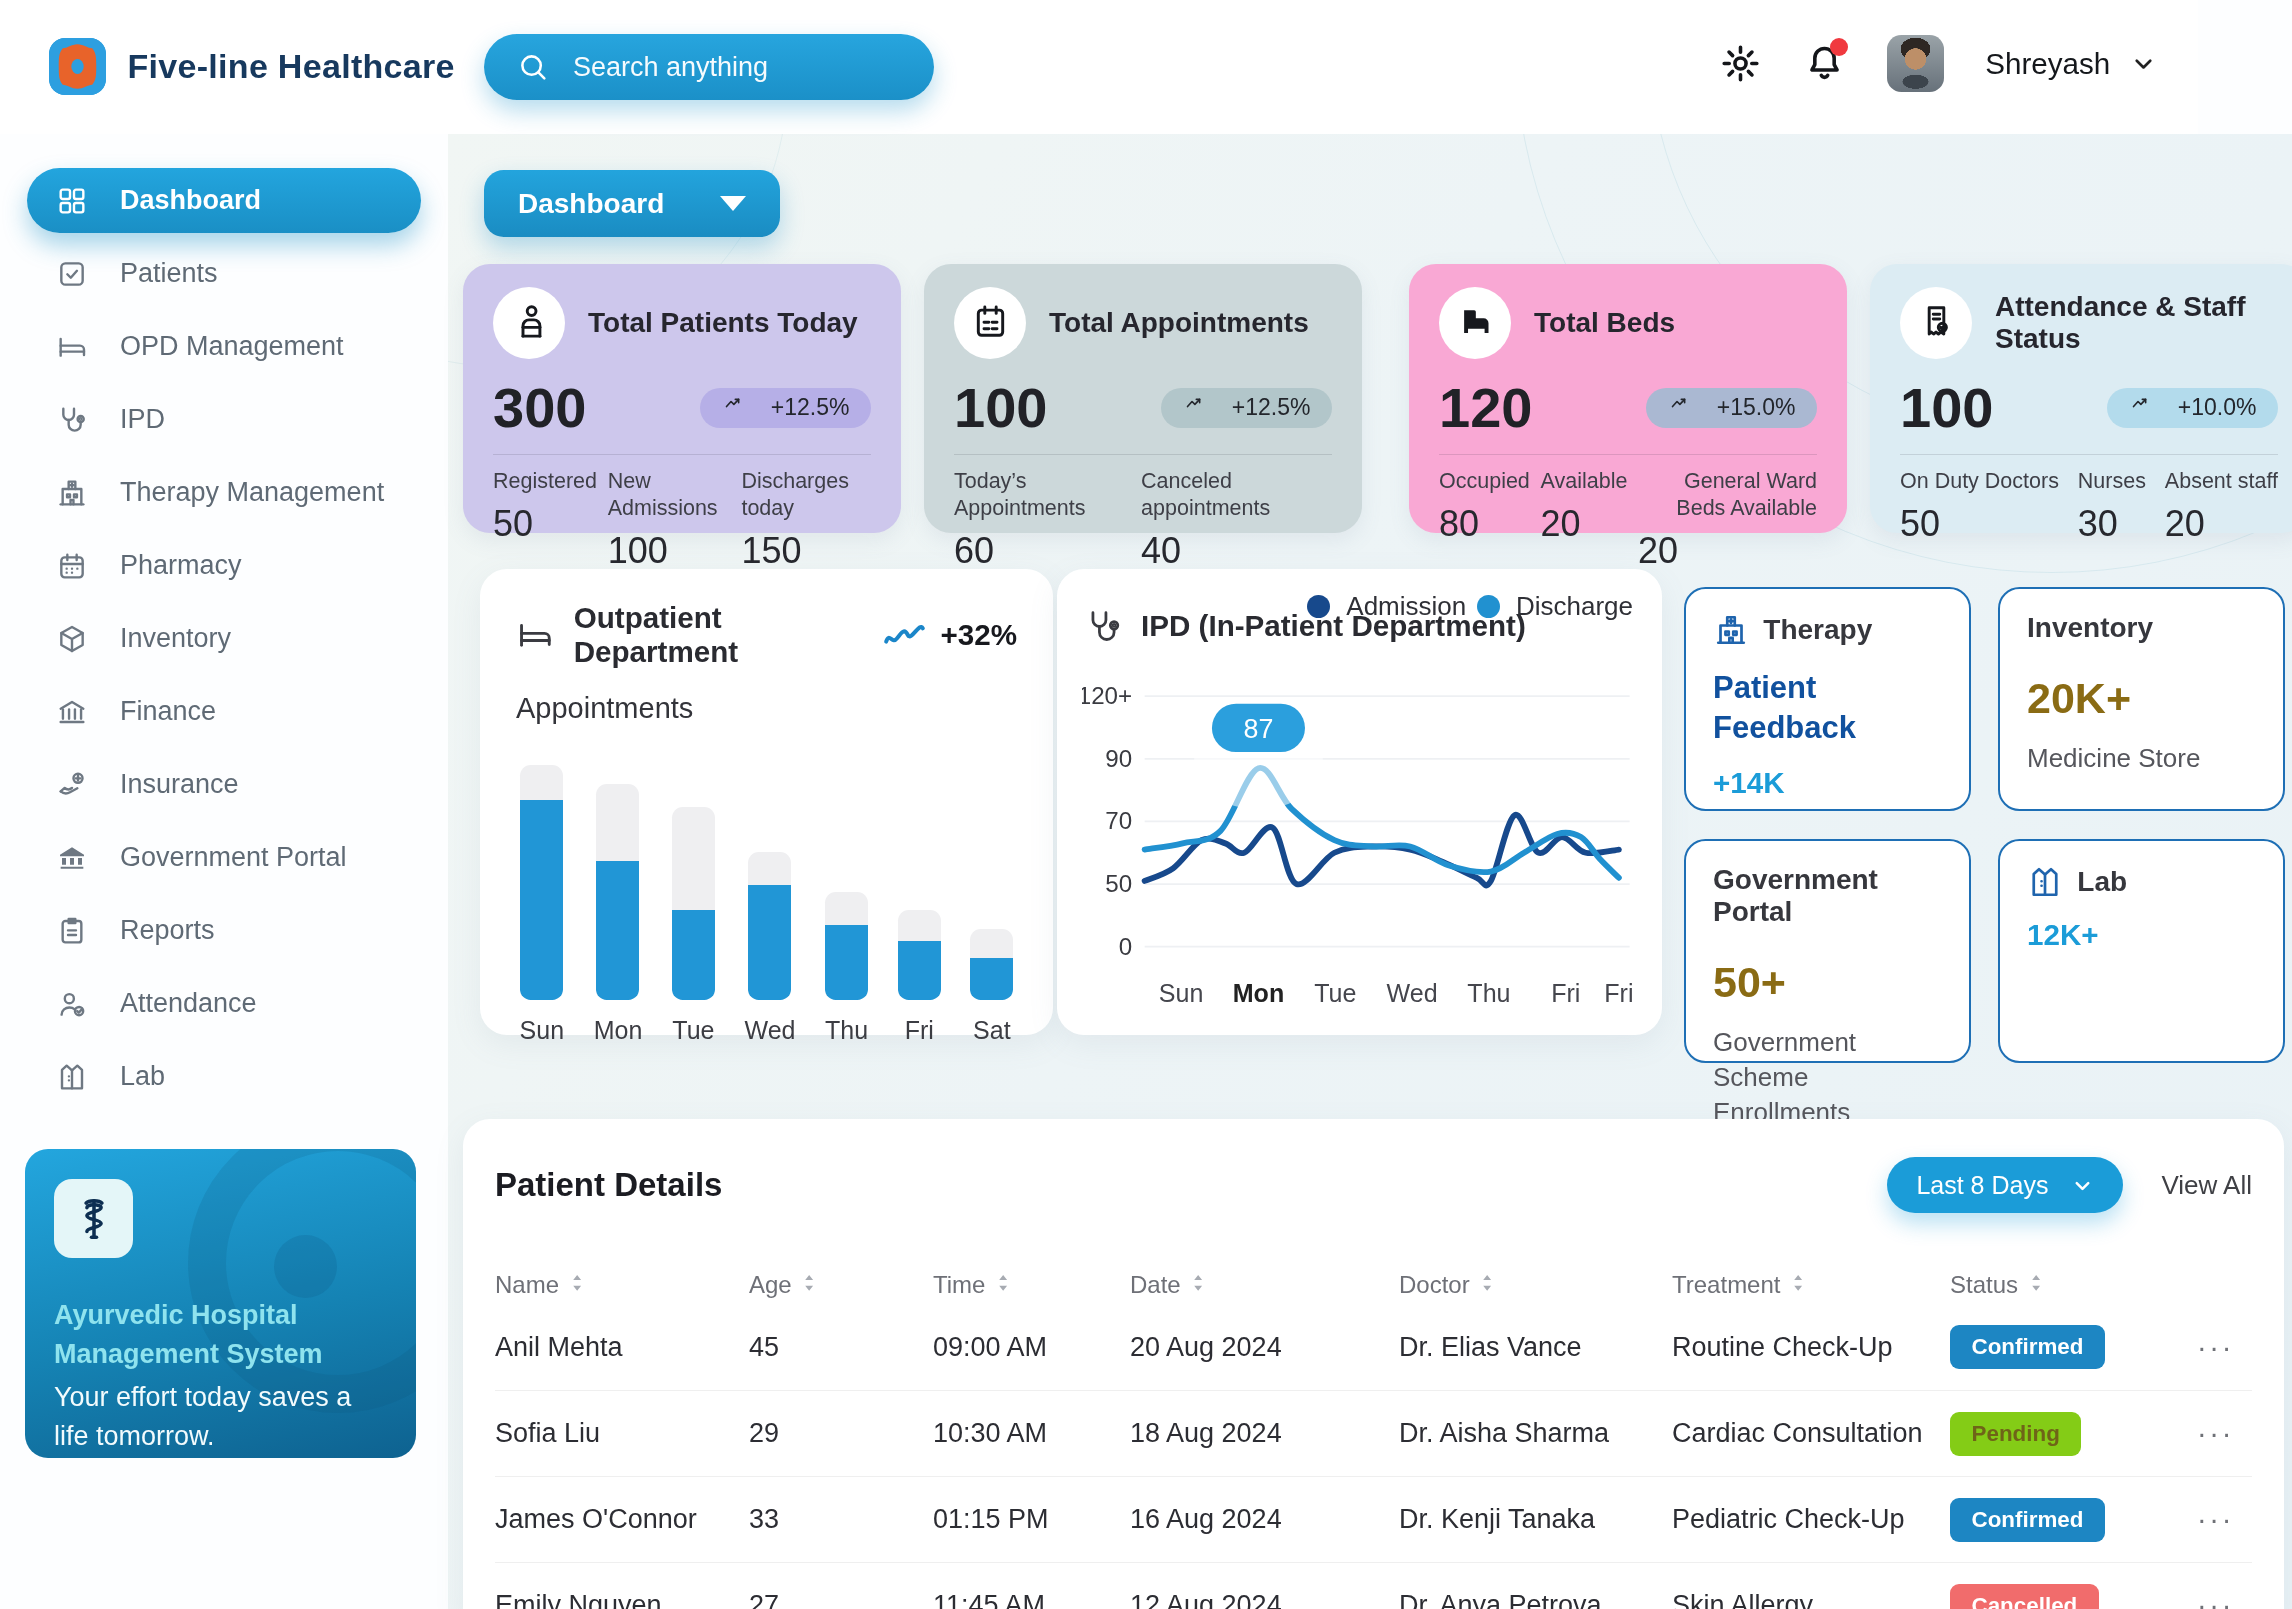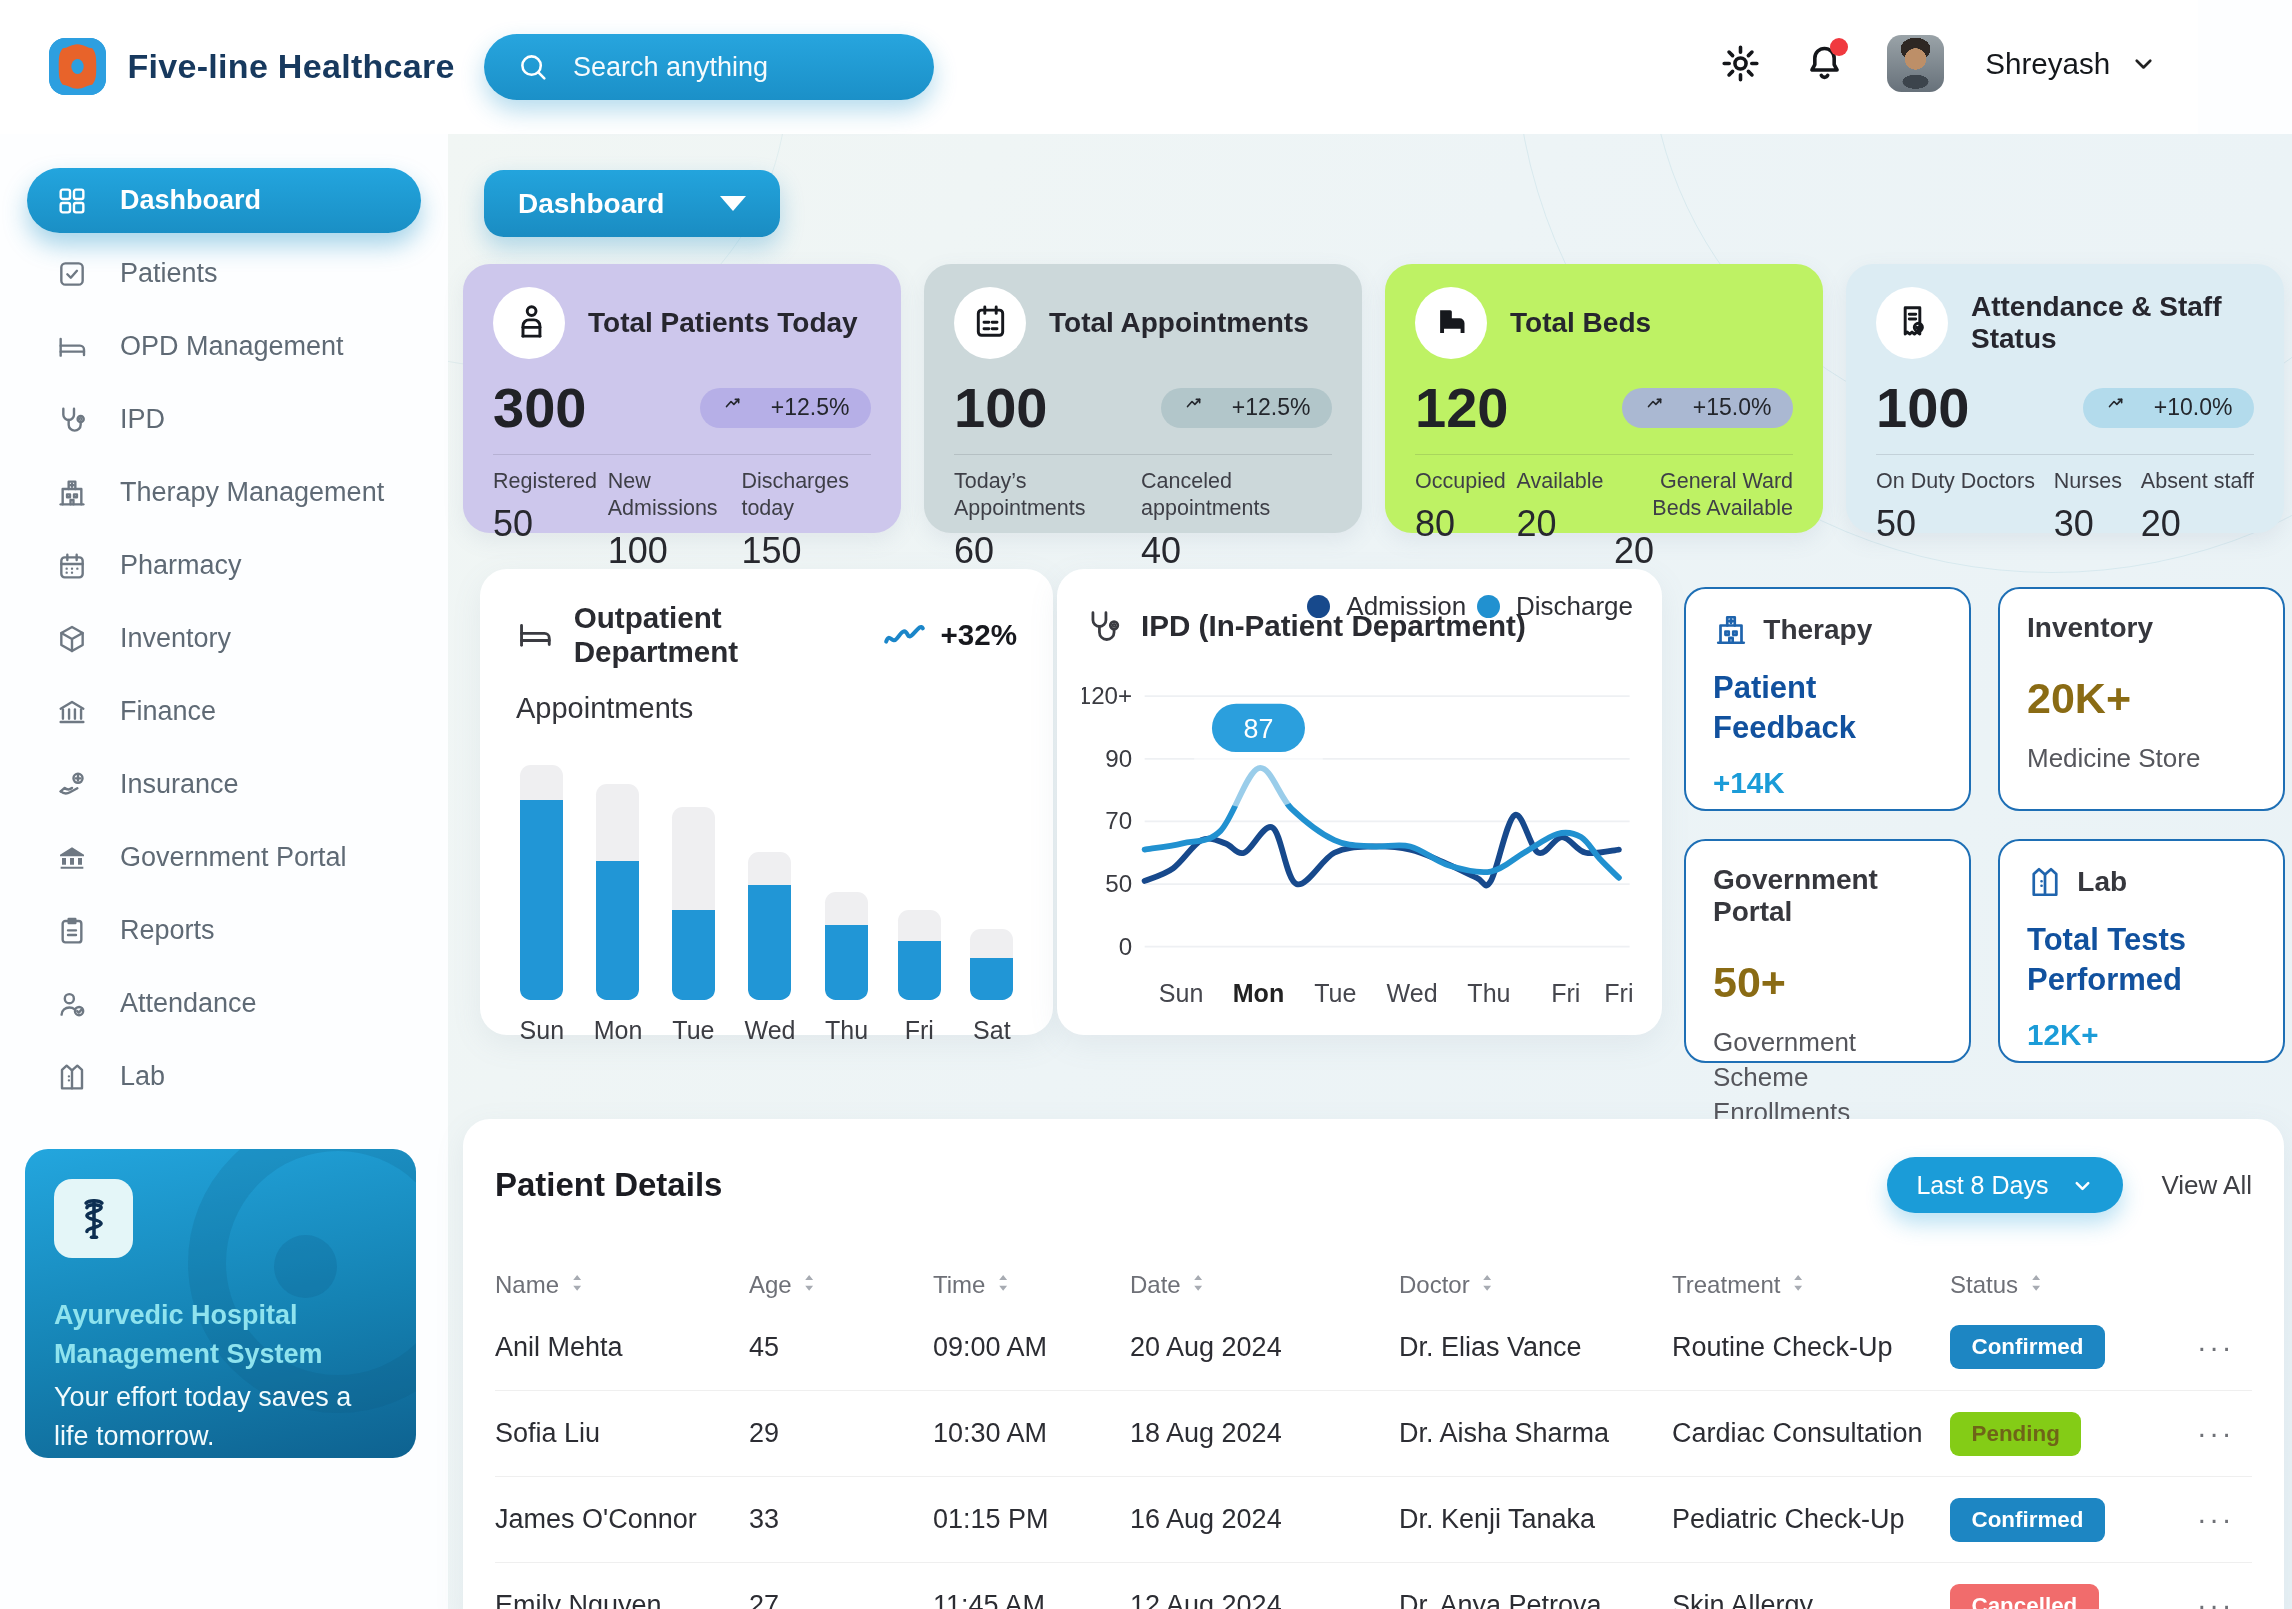--- a/index.html
+++ b/index.html
@@ -385,21 +385,21 @@
           <div class="sc-stat">
             <div class="lbl">Today’s Appointments</div>
             <div class="val">60</div>
           </div>
           <div class="sc-stat">
             <div class="lbl">Canceled appointments</div>
             <div class="val">40</div>
           </div>
         </div>
       </div>
-      <div class="stat-card" style="background: #bef264;">
+      <div class="stat-card" style="background: #f9a8d4; margin-left: 24px;">
         <div class="sc-head">
           <div class="sc-ic">
             <span><svg viewBox="0 0 24 24" width="100%" height="100%" fill="none" stroke="currentColor" stroke-width="1.8" stroke-linecap="round" stroke-linejoin="round">
                 <path fill="currentColor" stroke="none" d="M5 5h6.2a1 1 0 0 1 1 1v4H17a3 3 0 0 1 3 3v6h-2.4v-2.5H7.4V19H5z"></path>
               </svg></span>
           </div>
           <div class="sc-title">Total Beds</div>
         </div>
         <div class="sc-valrow">
           <div class="sc-value">120</div>
@@ -610,21 +610,20 @@
       </div>
       <div class="side-card">
         <div class="sc2-head">
           <span style="width: 36px; height: 36px; color: rgb(31, 100, 173);"><svg viewBox="0 0 24 24" width="100%" height="100%" fill="none" stroke="currentColor" stroke-width="1.8" stroke-linecap="round" stroke-linejoin="round">
               <path d="M8 3.5 12 7l4-3.5 3.5 3.2V20.5h-15V6.7z"></path>
               <path d="M12 7v13.5"></path>
               <path d="M9.7 11.5h.01M9.7 14.5h.01"></path>
             </svg></span>
           <span>Lab</span>
         </div>
-        <div class="sc2-heading">Total Tests Performed</div>
         <div class="sc2-accent">12K+</div>
       </div>
     </div>
 
   <div class="table-card">
     <div class="tc-head">
       <div class="tc-title">Patient Details</div>
       <div class="range-btn">
         <span>Last 8 Days</span>
         <svg viewBox="0 0 24 24" fill="none" stroke="currentColor" stroke-width="2.6" stroke-linecap="round" stroke-linejoin="round">

